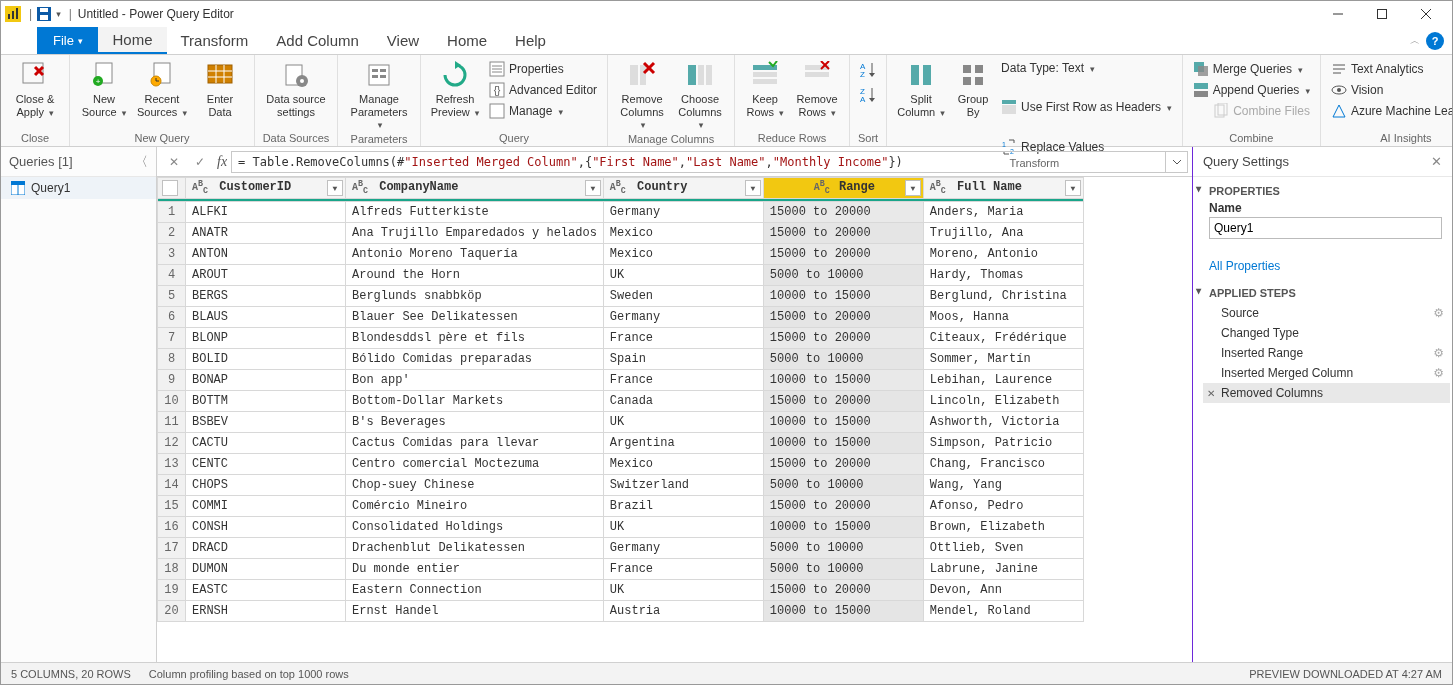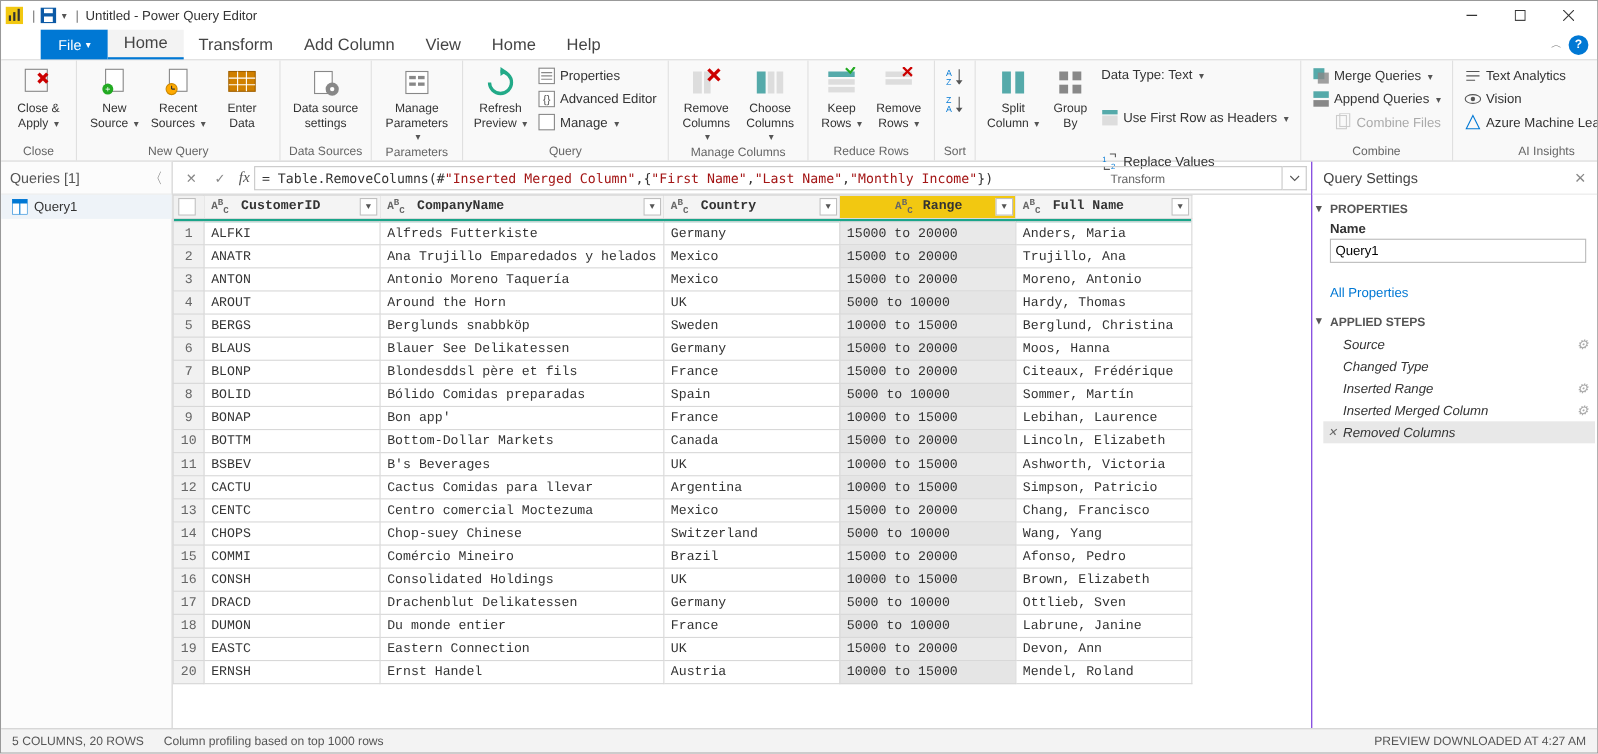--- a/index.html
+++ b/index.html
@@ -75,21 +75,21 @@
   .settings-panel { width: 260px; border-left: 1px solid #6d28d9; display:flex; flex-direction:column; background:#fff; }
   .settings-header { height:30px; display:flex; align-items:center; padding:0 10px; font-size:13px; color:#444; border-bottom:1px solid #e8e8e8;}
   .settings-header .close { margin-left:auto; color:#888; }
   .sect-h { font-size:11px; font-weight:bold; color:#555; padding:8px 10px 4px 16px; position:relative;}
   .sect-h::before { content:"▸"; position:absolute; left:4px; top:7px; font-size:10px; color:#555; transform:rotate(90deg);}
   .prop-body { padding: 0 10px 6px 16px; }
   .prop-body label{ font-size:12px; color:#333; display:block; margin-bottom:2px;font-weight:bold;}
   .prop-body input{ width:100%; border:1px solid #bbb; padding:3px 4px; font-size:12px;}
   .prop-body a{ color:#0078d4; text-decoration:none; font-size:12px; display:inline-block; margin-top:20px;}
   .steps { padding: 0 2px 0 10px; }
-  .step { display:flex; align-items:center; padding:3px 6px 3px 18px; font-size:12px; position:relative;font-style:italic;}
+  .step { display:flex; align-items:center; padding:3px 6px 3px 18px; font-size:12px; position:relative;}
   .step .gear{ margin-left:auto; color:#aaa; font-size:12px;}
   .step.selected{ background:#e8e8e8; }
   .step.selected::before{ content:"✕"; position:absolute; left:4px; font-size:10px; color:#666;}
 
   
   .status-bar { height: 22px; background:#f3f3f3; border-top:1px solid #d0d0d0; display:flex; align-items:center; padding:4px 10px; font-size:11px; color:#555; gap:18px;}
   .status-bar .right{ margin-left:auto; }
 
   svg { display:block; }
 </style>

